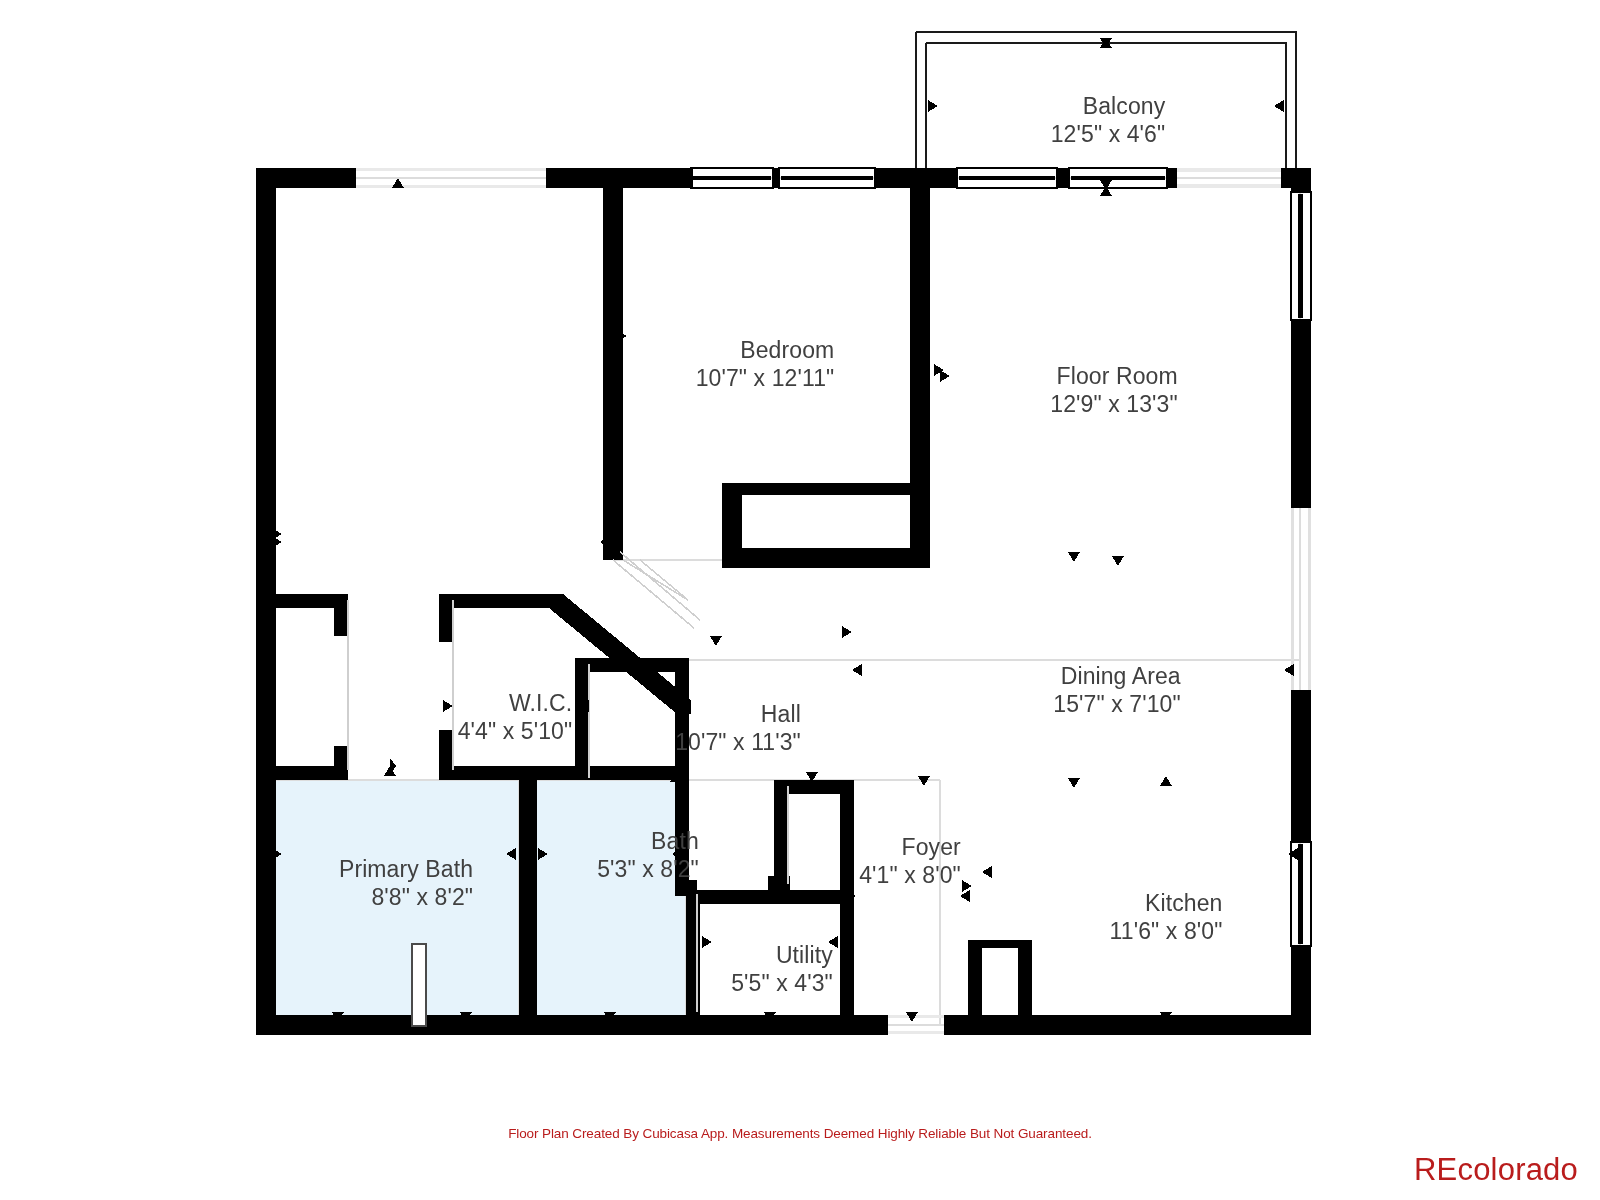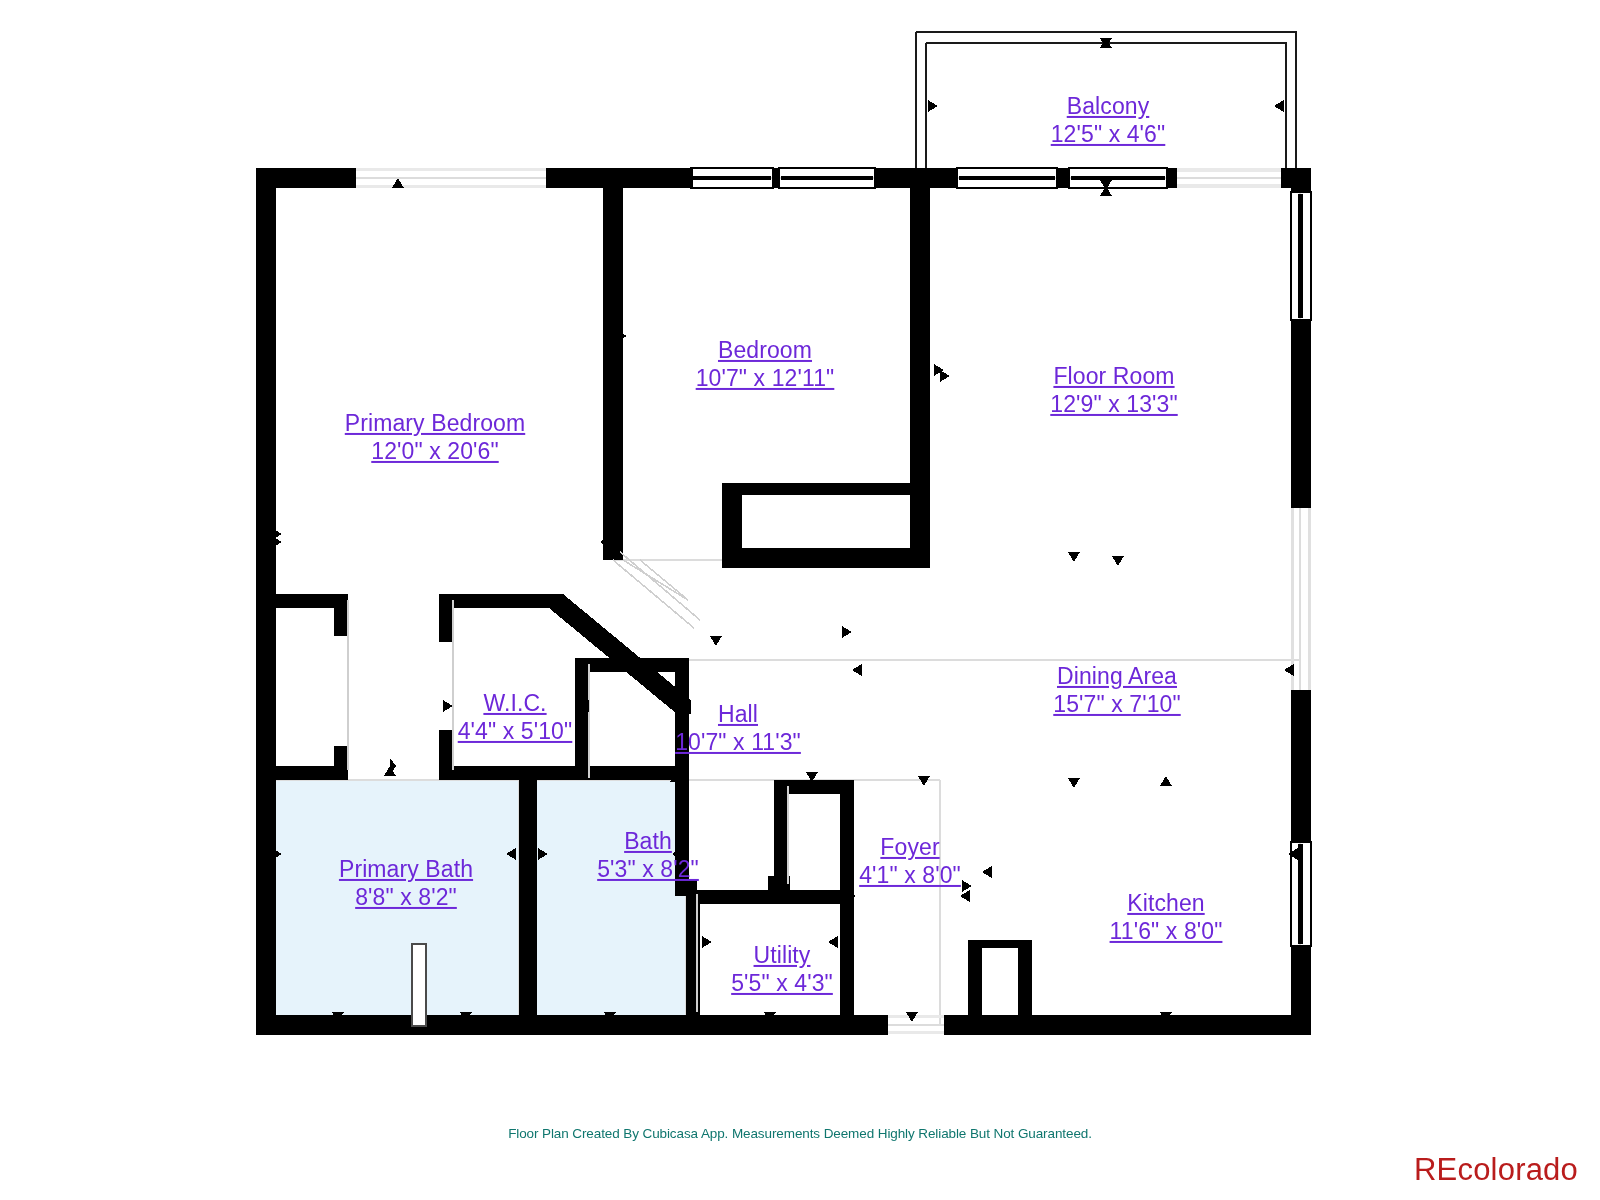--- a/index.html
+++ b/index.html
@@ -11,47 +11,46 @@
     overflow:hidden;
     position:relative;
   }
   #plan{
     position:absolute;left:0;top:0;width:1600px;height:1200px;
   }
   svg#floorplan{display:block;width:1600px;height:1200px;}
 
   .room-label{
     position:absolute;
-    text-align:center;
+    text-align:right;
     line-height:1.22;
-    color:#6d28d9;
+    color:#404040;
     white-space:nowrap;
     transform:translate(-50%,-50%);
     pointer-events:none;
-    text-decoration:underline;
   }
   .room-label .rname{
     display:block;
     font-size:23px;
     font-weight:400;
     letter-spacing:.1px;
   }
   .room-label .rdim{
     display:block;
     font-size:23px;
     font-weight:400;
     letter-spacing:.1px;
   }
   .footer-note{
     position:absolute;
     left:0;right:0;
     top:1126px;
     text-align:center;
     font-size:13.5px;
-    color:#0f766e;
+    color:#b91c1c;
     font-family:"Liberation Sans","DejaVu Sans",sans-serif;
     letter-spacing:-.1px;
   }
   .brand{
     position:absolute;
     right:22px;
     bottom:12px;
     font-size:31px;
     color:#b91c1c;
     letter-spacing:.2px;
@@ -288,24 +287,20 @@
       <rect x="412" y="944" width="14" height="82" fill="#ffffff" stroke="#4a4a4a" stroke-width="2"></rect>
     </g>
 
   </svg>
 
   <div class="room-label" style="left:1108px;top:120px;">
     <span class="rname">Balcony</span>
     <span class="rdim">12'5" x 4'6"</span>
   </div>
 
-  <div class="room-label" style="left:435px;top:437px;">
-    <span class="rname">Primary Bedroom</span>
-    <span class="rdim">12'0" x 20'6"</span>
-  </div>
 
   <div class="room-label" style="left:765px;top:364px;">
     <span class="rname">Bedroom</span>
     <span class="rdim">10'7" x 12'11"</span>
   </div>
 
   <div class="room-label" style="left:1114px;top:390px;">
     <span class="rname">Floor Room</span>
     <span class="rdim">12'9" x 13'3"</span>
   </div>

